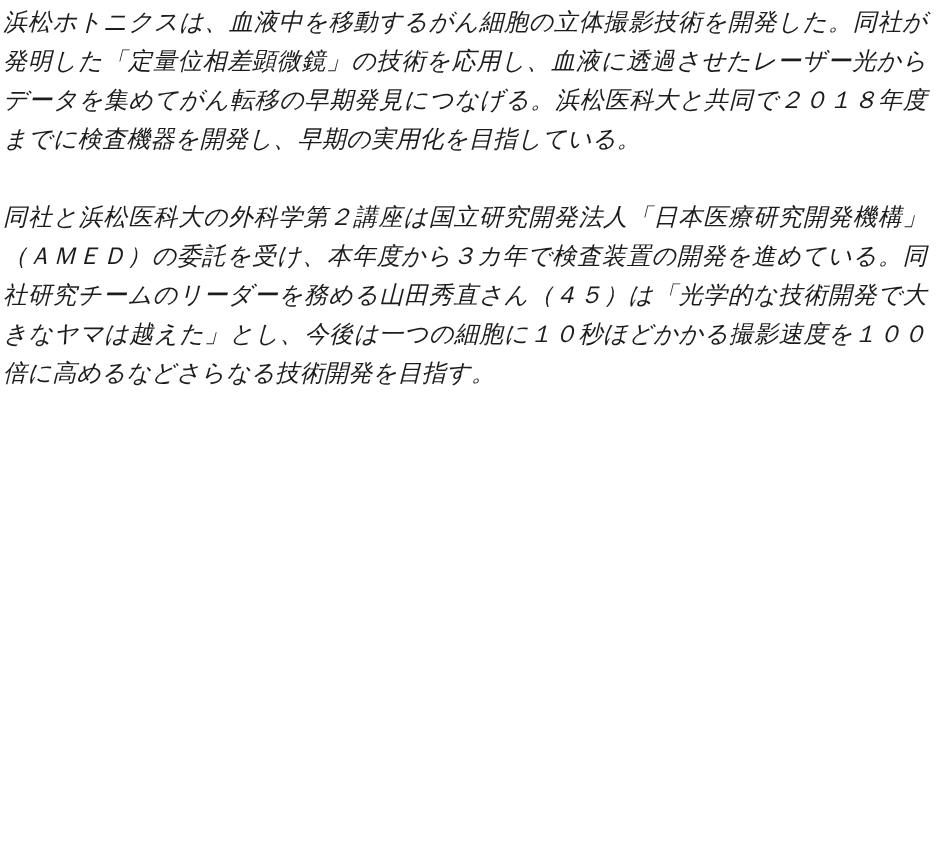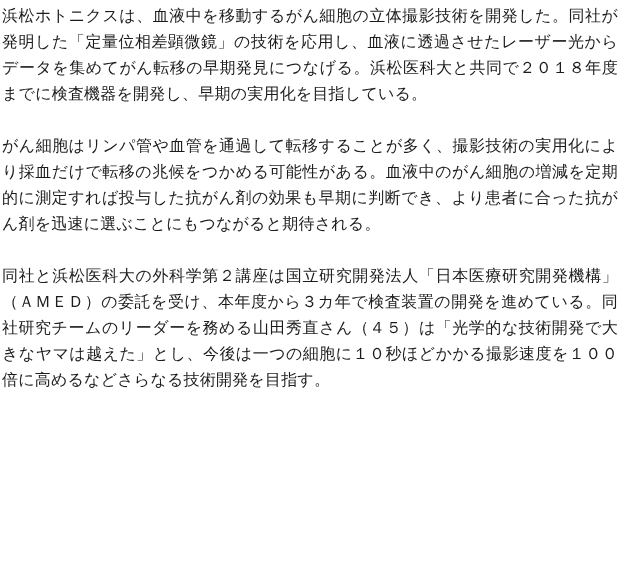--- a/index.html
+++ b/index.html
@@ -17,29 +17,29 @@
     box-sizing: border-box;
     width: 633px;
     padding: 3px 15px 0 2px;
     color: #1c1c1c;
     font-size: 16px;
     line-height: 26px;
     text-align: justify;
     letter-spacing: 0.2px;
     word-break: break-all;
     overflow-wrap: anywhere;
+    font-style: italic;
   }
   .article-body p {
     margin: 0 0 26px 0;
   }
   .article-body p:last-child {
     margin-bottom: 0;
   }
 </style>
 </head>
 <body>
 
 <div class="article-body">
   <p>浜松ホトニクスは、血液中を移動するがん細胞の立体撮影技術を開発した。同社が発明した「定量位相差顕微鏡」の技術を応用し、血液に透過させたレーザー光からデータを集めてがん転移の早期発見につなげる。浜松医科大と共同で２０１８年度までに検査機器を開発し、早期の実用化を目指している。</p>
-  <p>がん細胞はリンパ管や血管を通過して転移することが多く、撮影技術の実用化により採血だけで転移の兆候をつかめる可能性がある。血液中のがん細胞の増減を定期的に測定すれば投与した抗がん剤の効果も早期に判断でき、より患者に合った抗がん剤を迅速に選ぶことにもつながると期待される。</p>
   <p>同社と浜松医科大の外科学第２講座は国立研究開発法人「日本医療研究開発機構」（ＡＭＥＤ）の委託を受け、本年度から３カ年で検査装置の開発を進めている。同社研究チームのリーダーを務める山田秀直さん（４５）は「光学的な技術開発で大きなヤマは越えた」とし、今後は一つの細胞に１０秒ほどかかる撮影速度を１００倍に高めるなどさらなる技術開発を目指す。</p>
 
 </div>
 
 </body></html>

